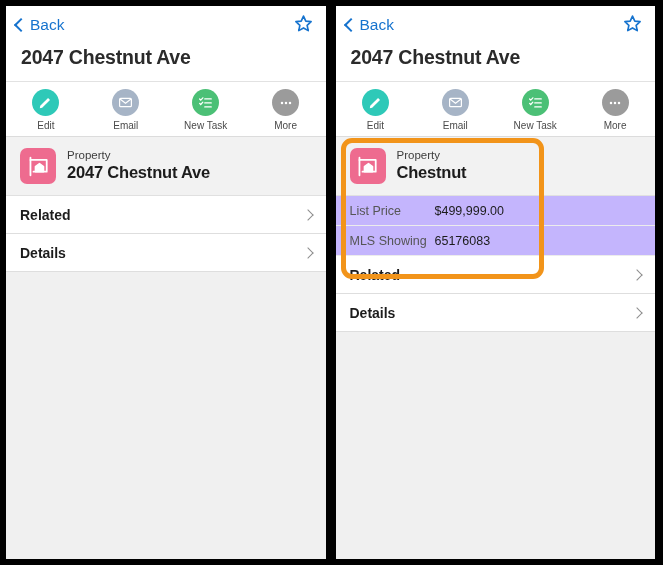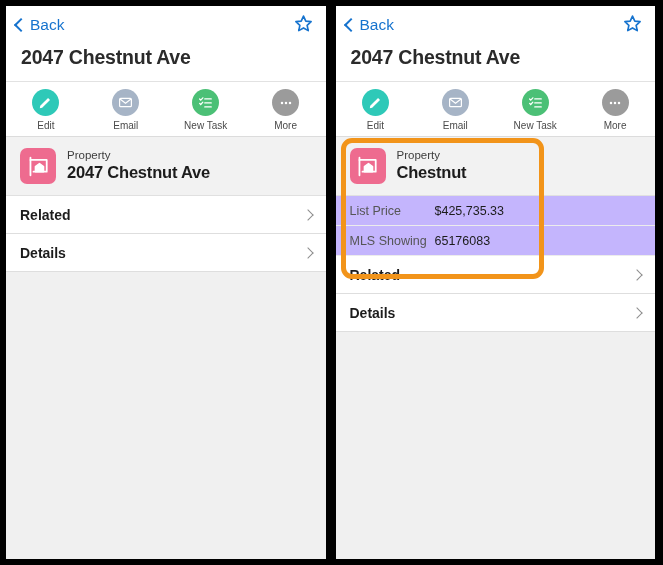--- a/index.html
+++ b/index.html
@@ -340,21 +340,21 @@
                 <path d="M10.5 19.8v-5.6l4.6-3.6 4.6 3.6v5.6z" fill="#ffffff" stroke="#ffffff" stroke-width="1.6"></path>
               </svg>
             </span>
             <div class="card-text">
               <div class="card-kind">Property</div>
               <div class="card-name">Chestnut</div>
             </div>
           </div>
           <div class="field-row">
             <span class="field-label">List Price</span>
-            <span class="field-value">$425,735.33</span>
+            <span class="field-value">$499,999.00</span>
           </div>
           <div class="field-row">
             <span class="field-label">MLS Showing</span>
             <span class="field-value">65176083</span>
           </div>
           <div class="highlight" style="border-color:#f2941a"></div>
         </div>
         <div class="list-row">
           <span class="rl">Related</span>
           <span class="chev-right"></span>

